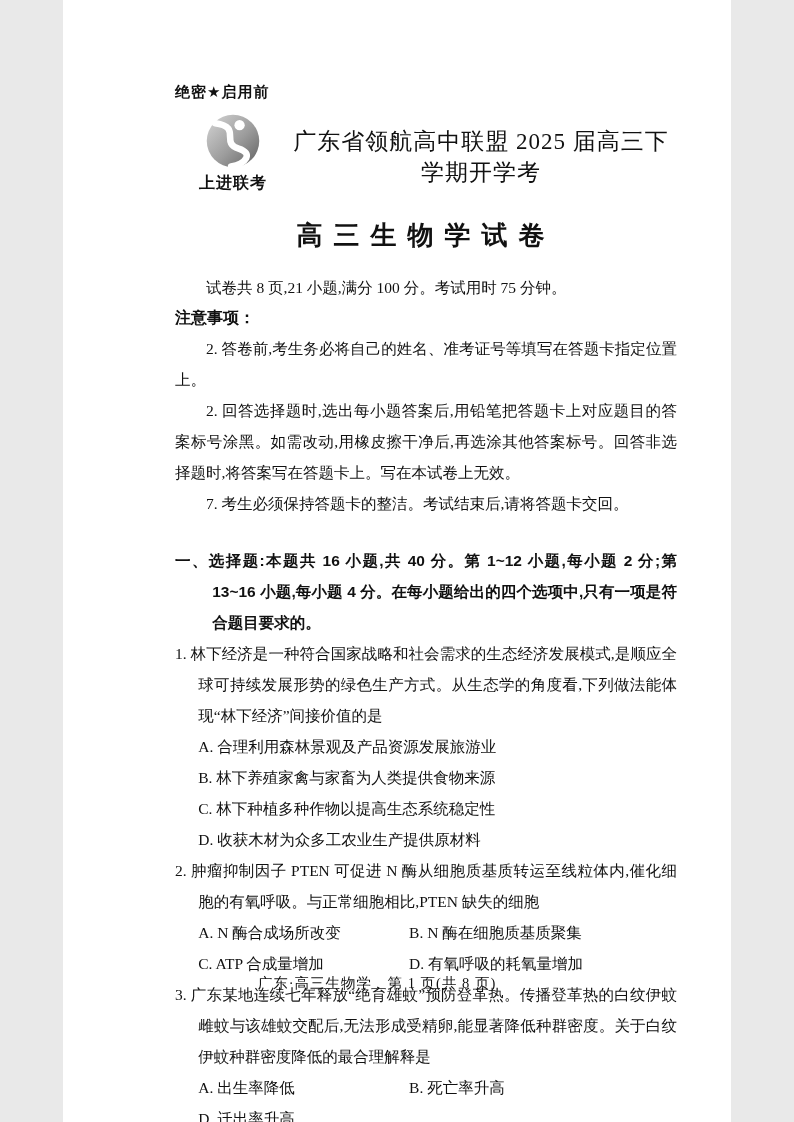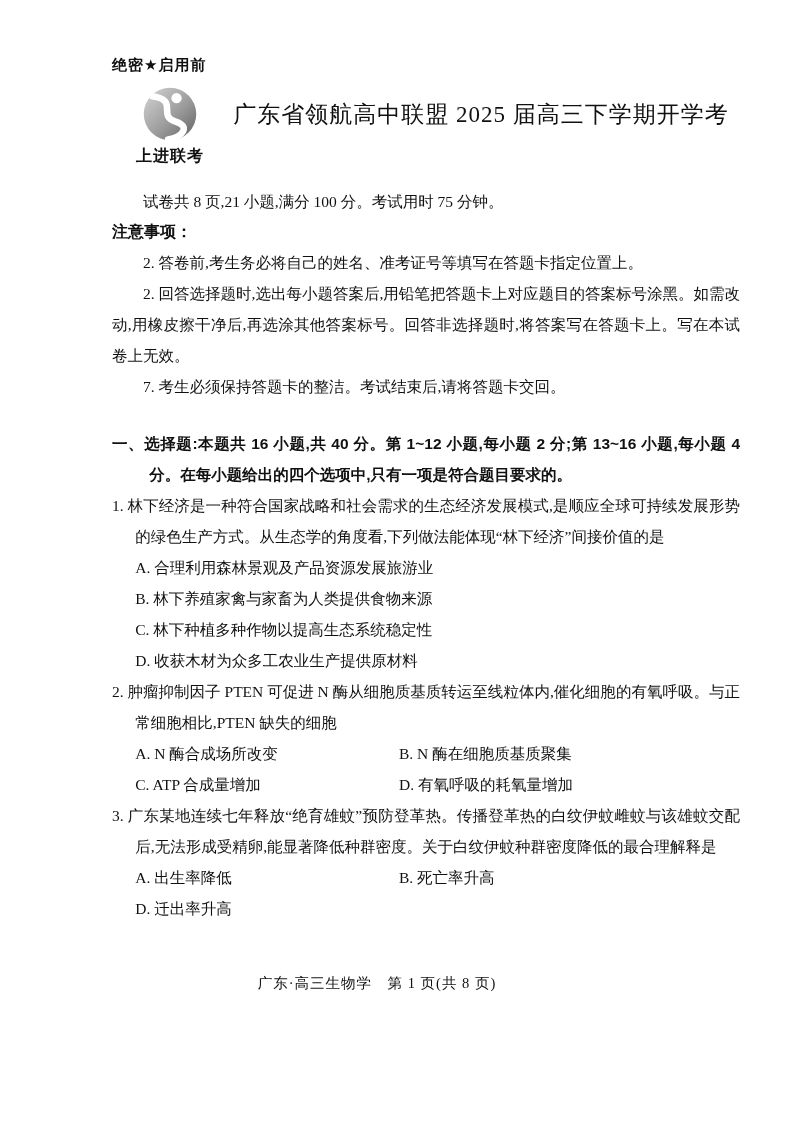--- a/index.html
+++ b/index.html
@@ -1,22 +1,22 @@
 <!DOCTYPE html>
 <html lang="zh"><head>
 <meta charset="utf-8">
 <style>
   html,body{margin:0;padding:0;background:#e9e9e9;}
   .page{
     position:relative;
-    width:794px;height:1122px;
+    width:668px;height:1122px;
     margin:0 auto;
     background:#ffffff;
     box-sizing:border-box;
-    padding:56px 54px 0 112px;
+    padding:83px 54px 0 112px;
     color:#111;
     font-family:"Liberation Serif","DejaVu Serif",serif;
     font-size:15.5px;
     overflow:hidden;
   }
   
   .classification{
     font-family:"Liberation Sans","DejaVu Sans",sans-serif;
     font-weight:bold;font-size:15px;letter-spacing:1px;
   }
@@ -24,21 +24,21 @@
   .logo-block{width:104px;flex:0 0 auto;text-align:center;margin-left:6px;}
   .logo-block svg{display:block;margin:0 auto;}
   .logo-caption{
     font-family:"Liberation Sans","DejaVu Sans",sans-serif;
     font-weight:bold;font-size:16px;letter-spacing:1px;margin-top:1px;
   }
   .exam-title{
     flex:1;text-align:center;
     font-size:23px;font-weight:normal;
     letter-spacing:1px;
-    margin:14px 0 8px 0;
+    margin:14px 0 16px 0;
   }
   .exam-subtitle{
     text-align:center;
     font-size:26px;font-weight:bold;
     letter-spacing:11px;
     margin:14px 0 0 0;
   }
   
   .exam-info{margin:20px 0 0 0;text-indent:2em;line-height:30px;}
   .notice-heading{
@@ -89,20 +89,21 @@
         </defs>
         <circle cx="32" cy="31" r="28" fill="url(#lg)"></circle>
         <path d="M13 12 C 42 16 18 33 38 39 C 54 44 46 55 30 58" stroke="#ffffff" stroke-width="7" fill="none" stroke-linecap="round"></path>
         <circle cx="39" cy="14" r="5.5" fill="#ffffff"></circle>
       </svg>
       <div class="logo-caption">上进联考</div>
     </div>
     <h1 class="exam-title">广东省领航高中联盟 2025 届高三下学期开学考</h1>
   </div>
 
+  <h2 class="exam-subtitle">高三生物学试卷</h2>
 
   <p class="exam-info">试卷共 8 页,21 小题,满分 100 分。考试用时 75 分钟。</p>
 
   <p class="notice-heading">注意事项：</p>
   <p class="notice-item">2. 答卷前,考生务必将自己的姓名、准考证号等填写在答题卡指定位置上。</p>
   <p class="notice-item">2. 回答选择题时,选出每小题答案后,用铅笔把答题卡上对应题目的答案标号涂黑。如需改动,用橡皮擦干净后,再选涂其他答案标号。回答非选择题时,将答案写在答题卡上。写在本试卷上无效。</p>
   <p class="notice-item">7. 考生必须保持答题卡的整洁。考试结束后,请将答题卡交回。</p>
 
   <p class="section-heading">一、选择题:本题共 16 小题,共 40 分。第 1~12 小题,每小题 2 分;第 13~16 小题,每小题 4 分。在每小题给出的四个选项中,只有一项是符合题目要求的。</p>
 

